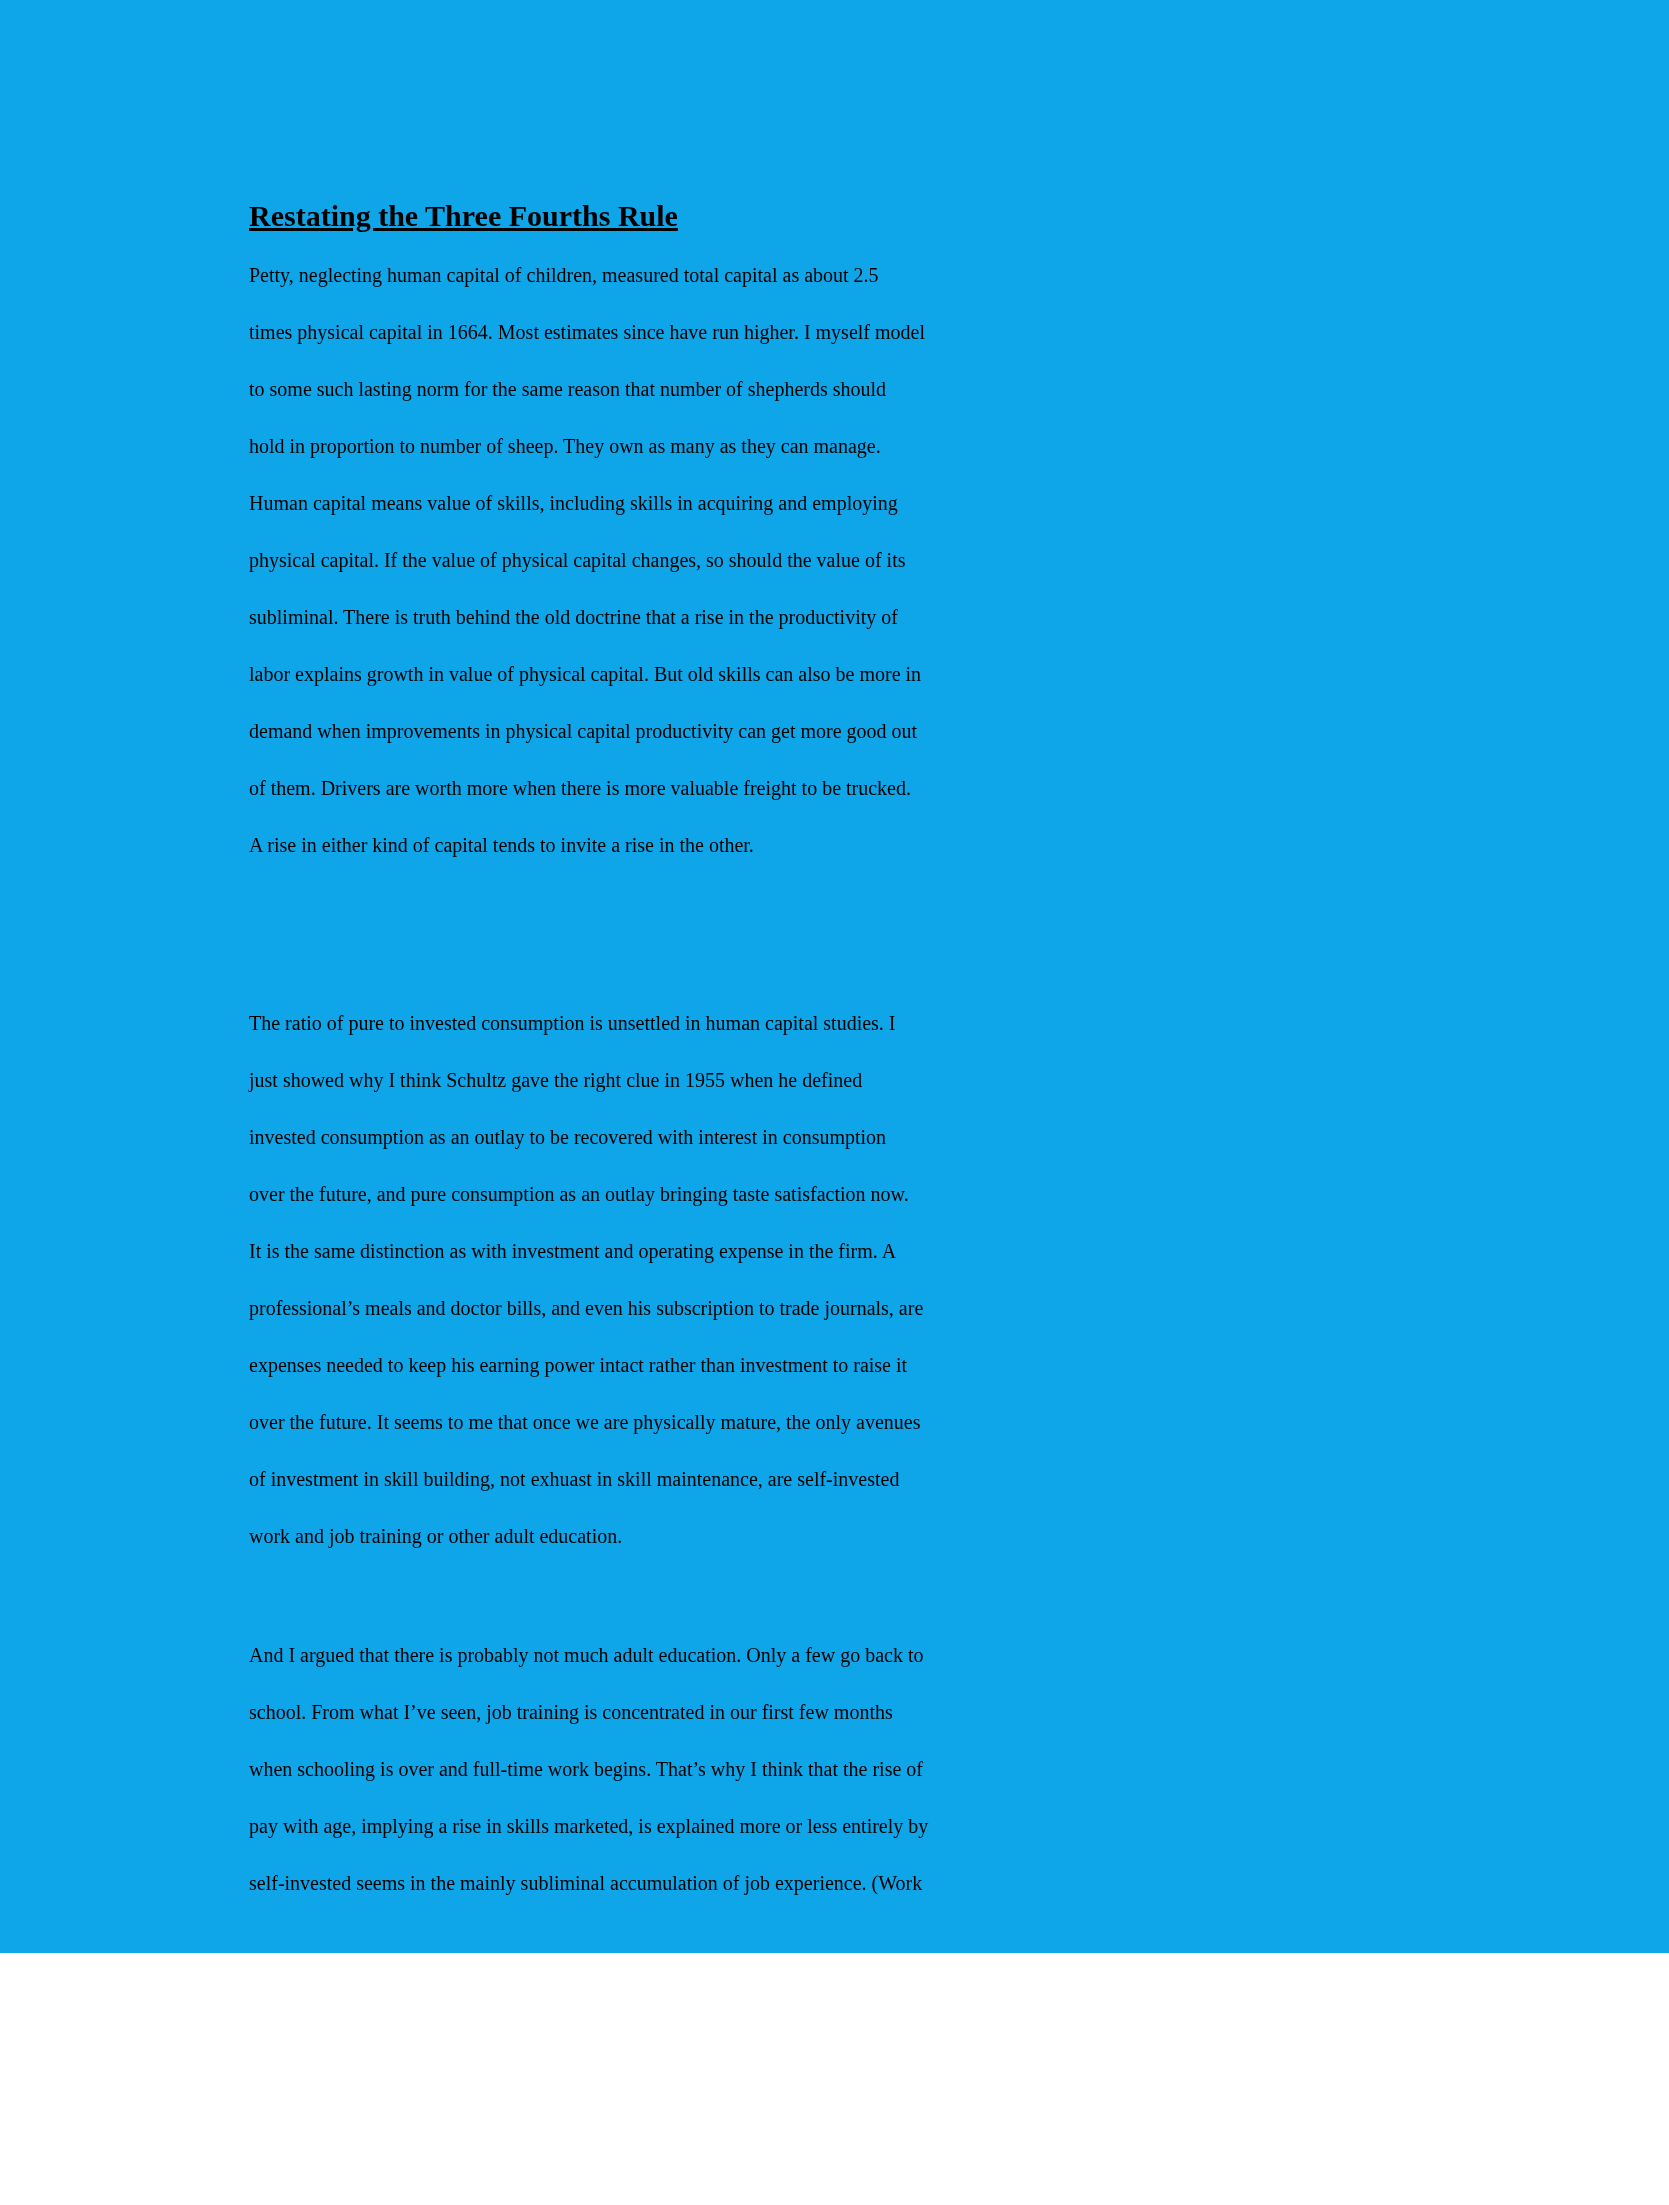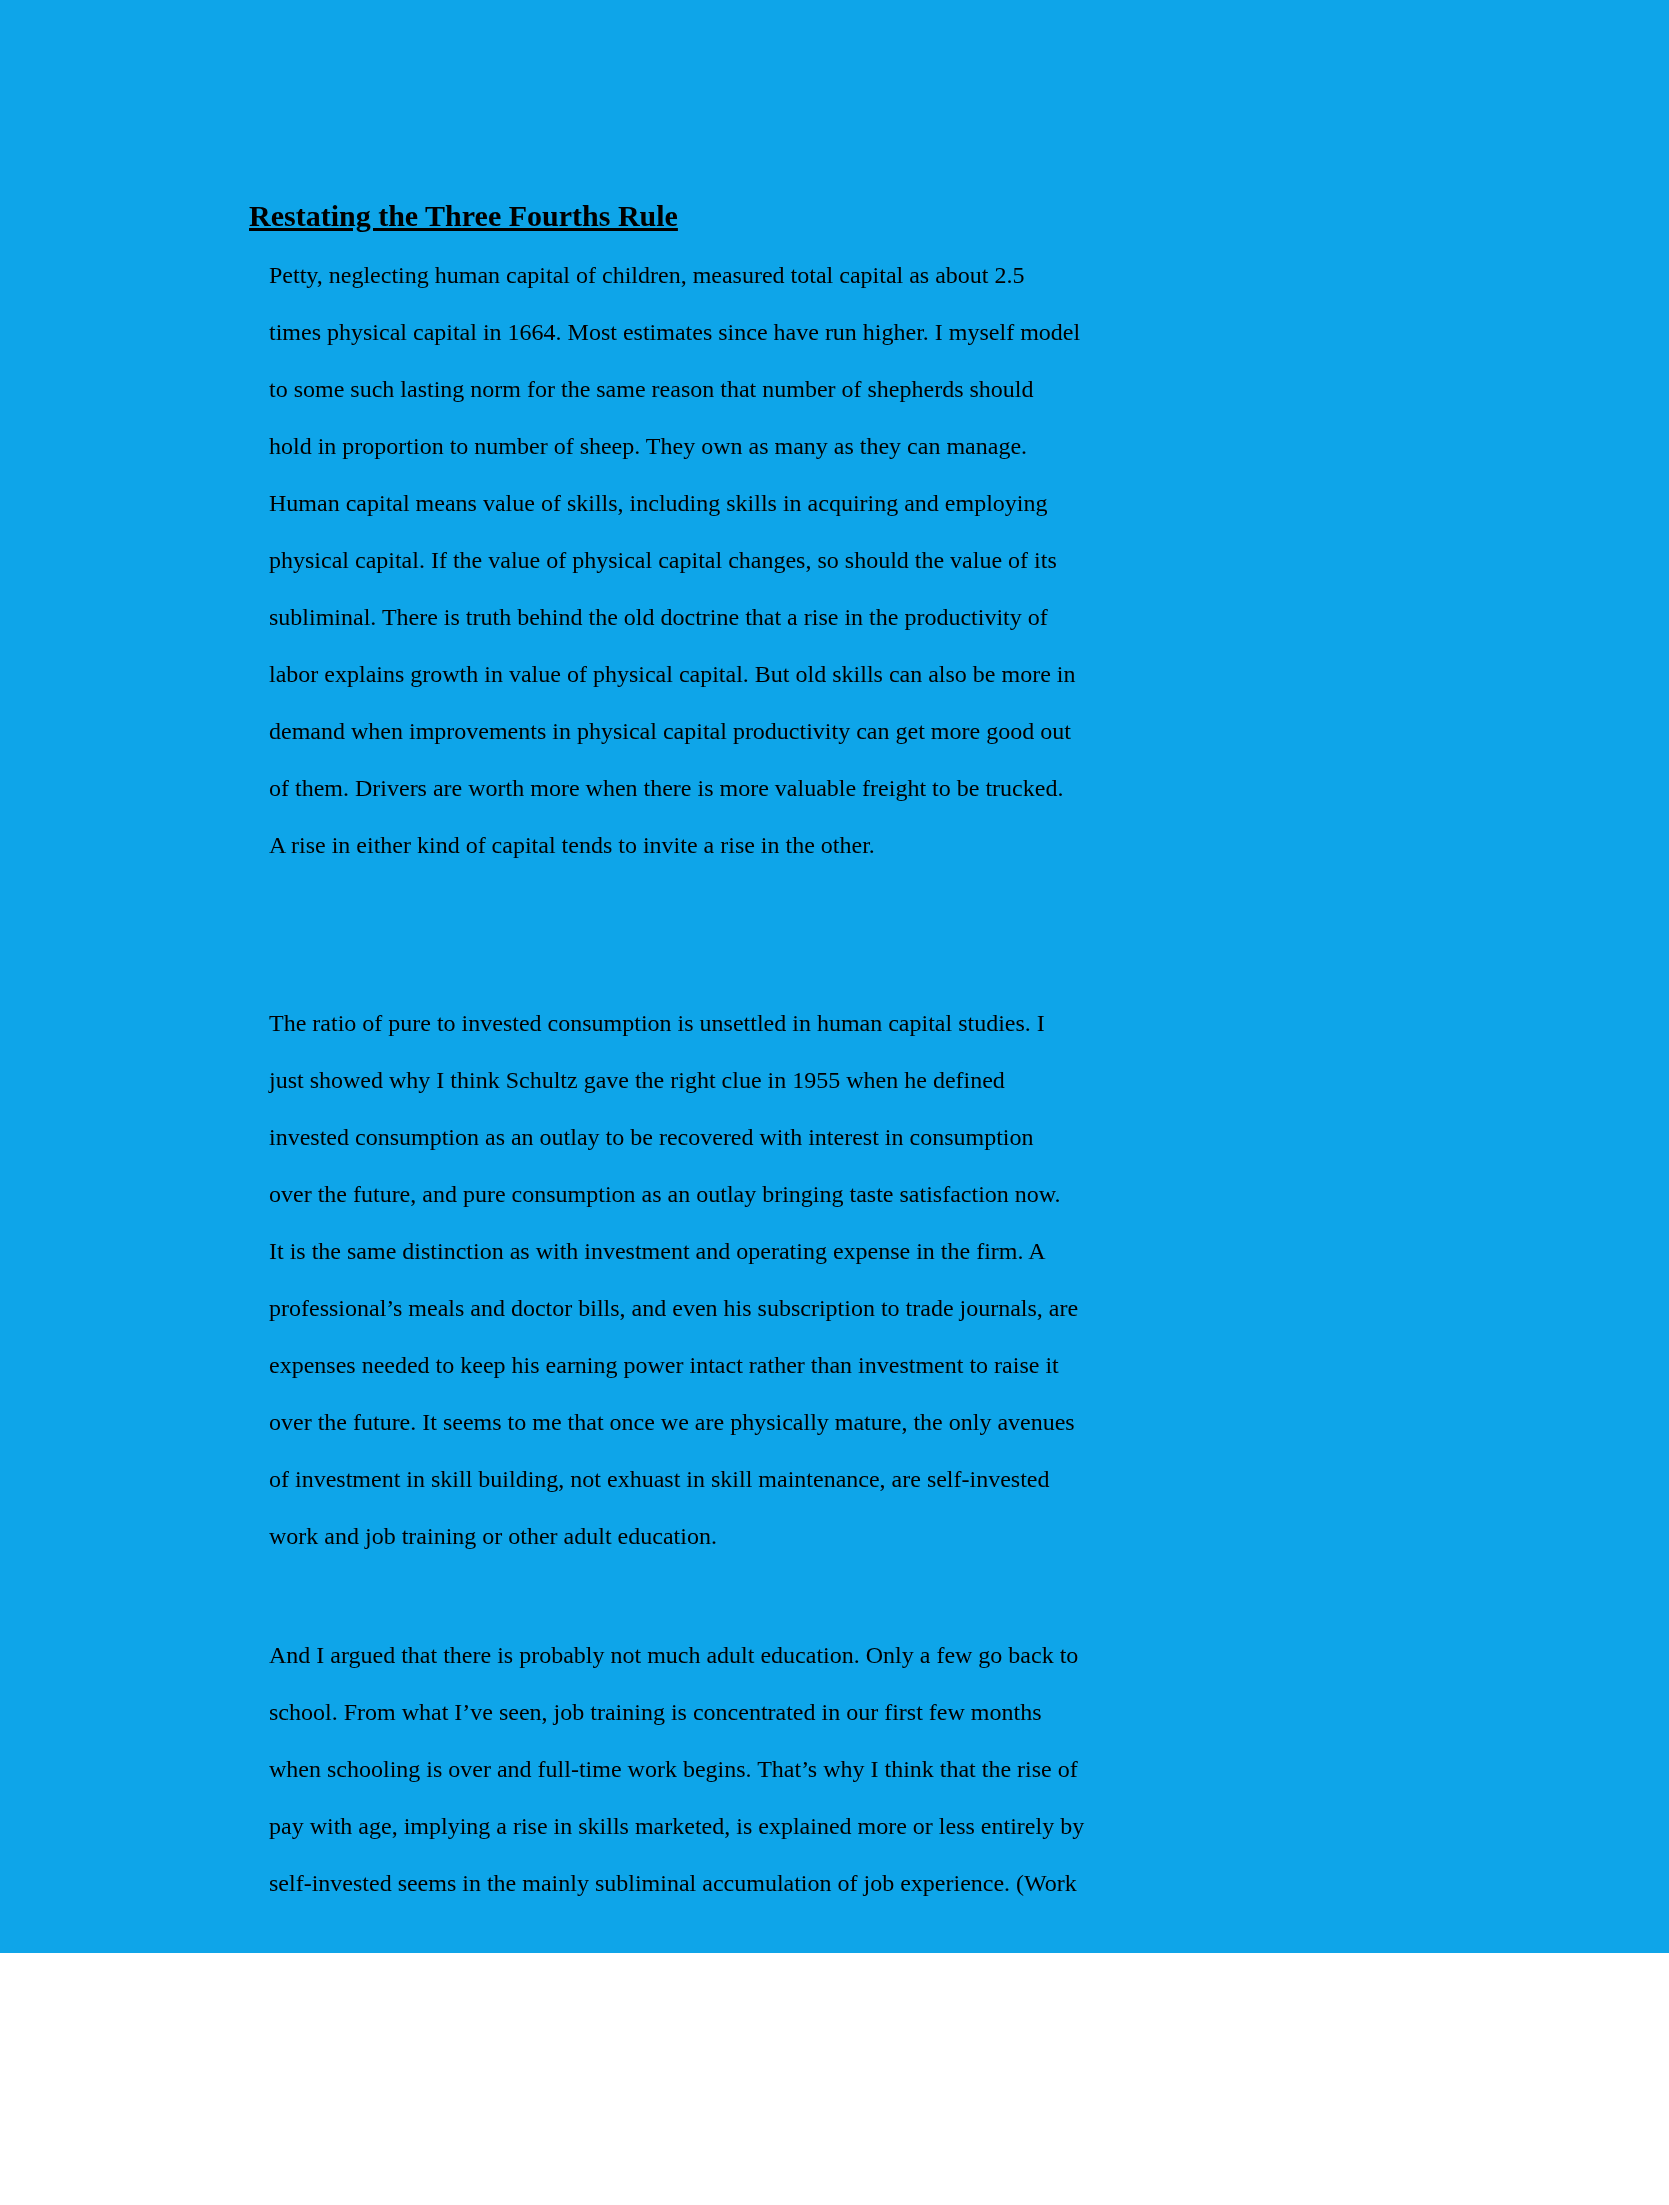--- a/index.html
+++ b/index.html
@@ -28,23 +28,22 @@
     white-space: nowrap;
   }
   .para {
     position: absolute;
     left: 249px;
     width: 1172px;
   }
   .para .line {
     height: 57px;
     line-height: 57px;
-    font-size: 24px;
+    font-size: 20px;
     white-space: nowrap;
-    margin-left: 20px;
   }
   .para-1 { top: 247px; }
   .para-2 { top: 995px; }
   .para-3 { top: 1627px; }
   .footer-left {
     position: absolute;
     left: 245px;
     top: 2026px;
     font-size: 27.5px;
     white-space: nowrap;

